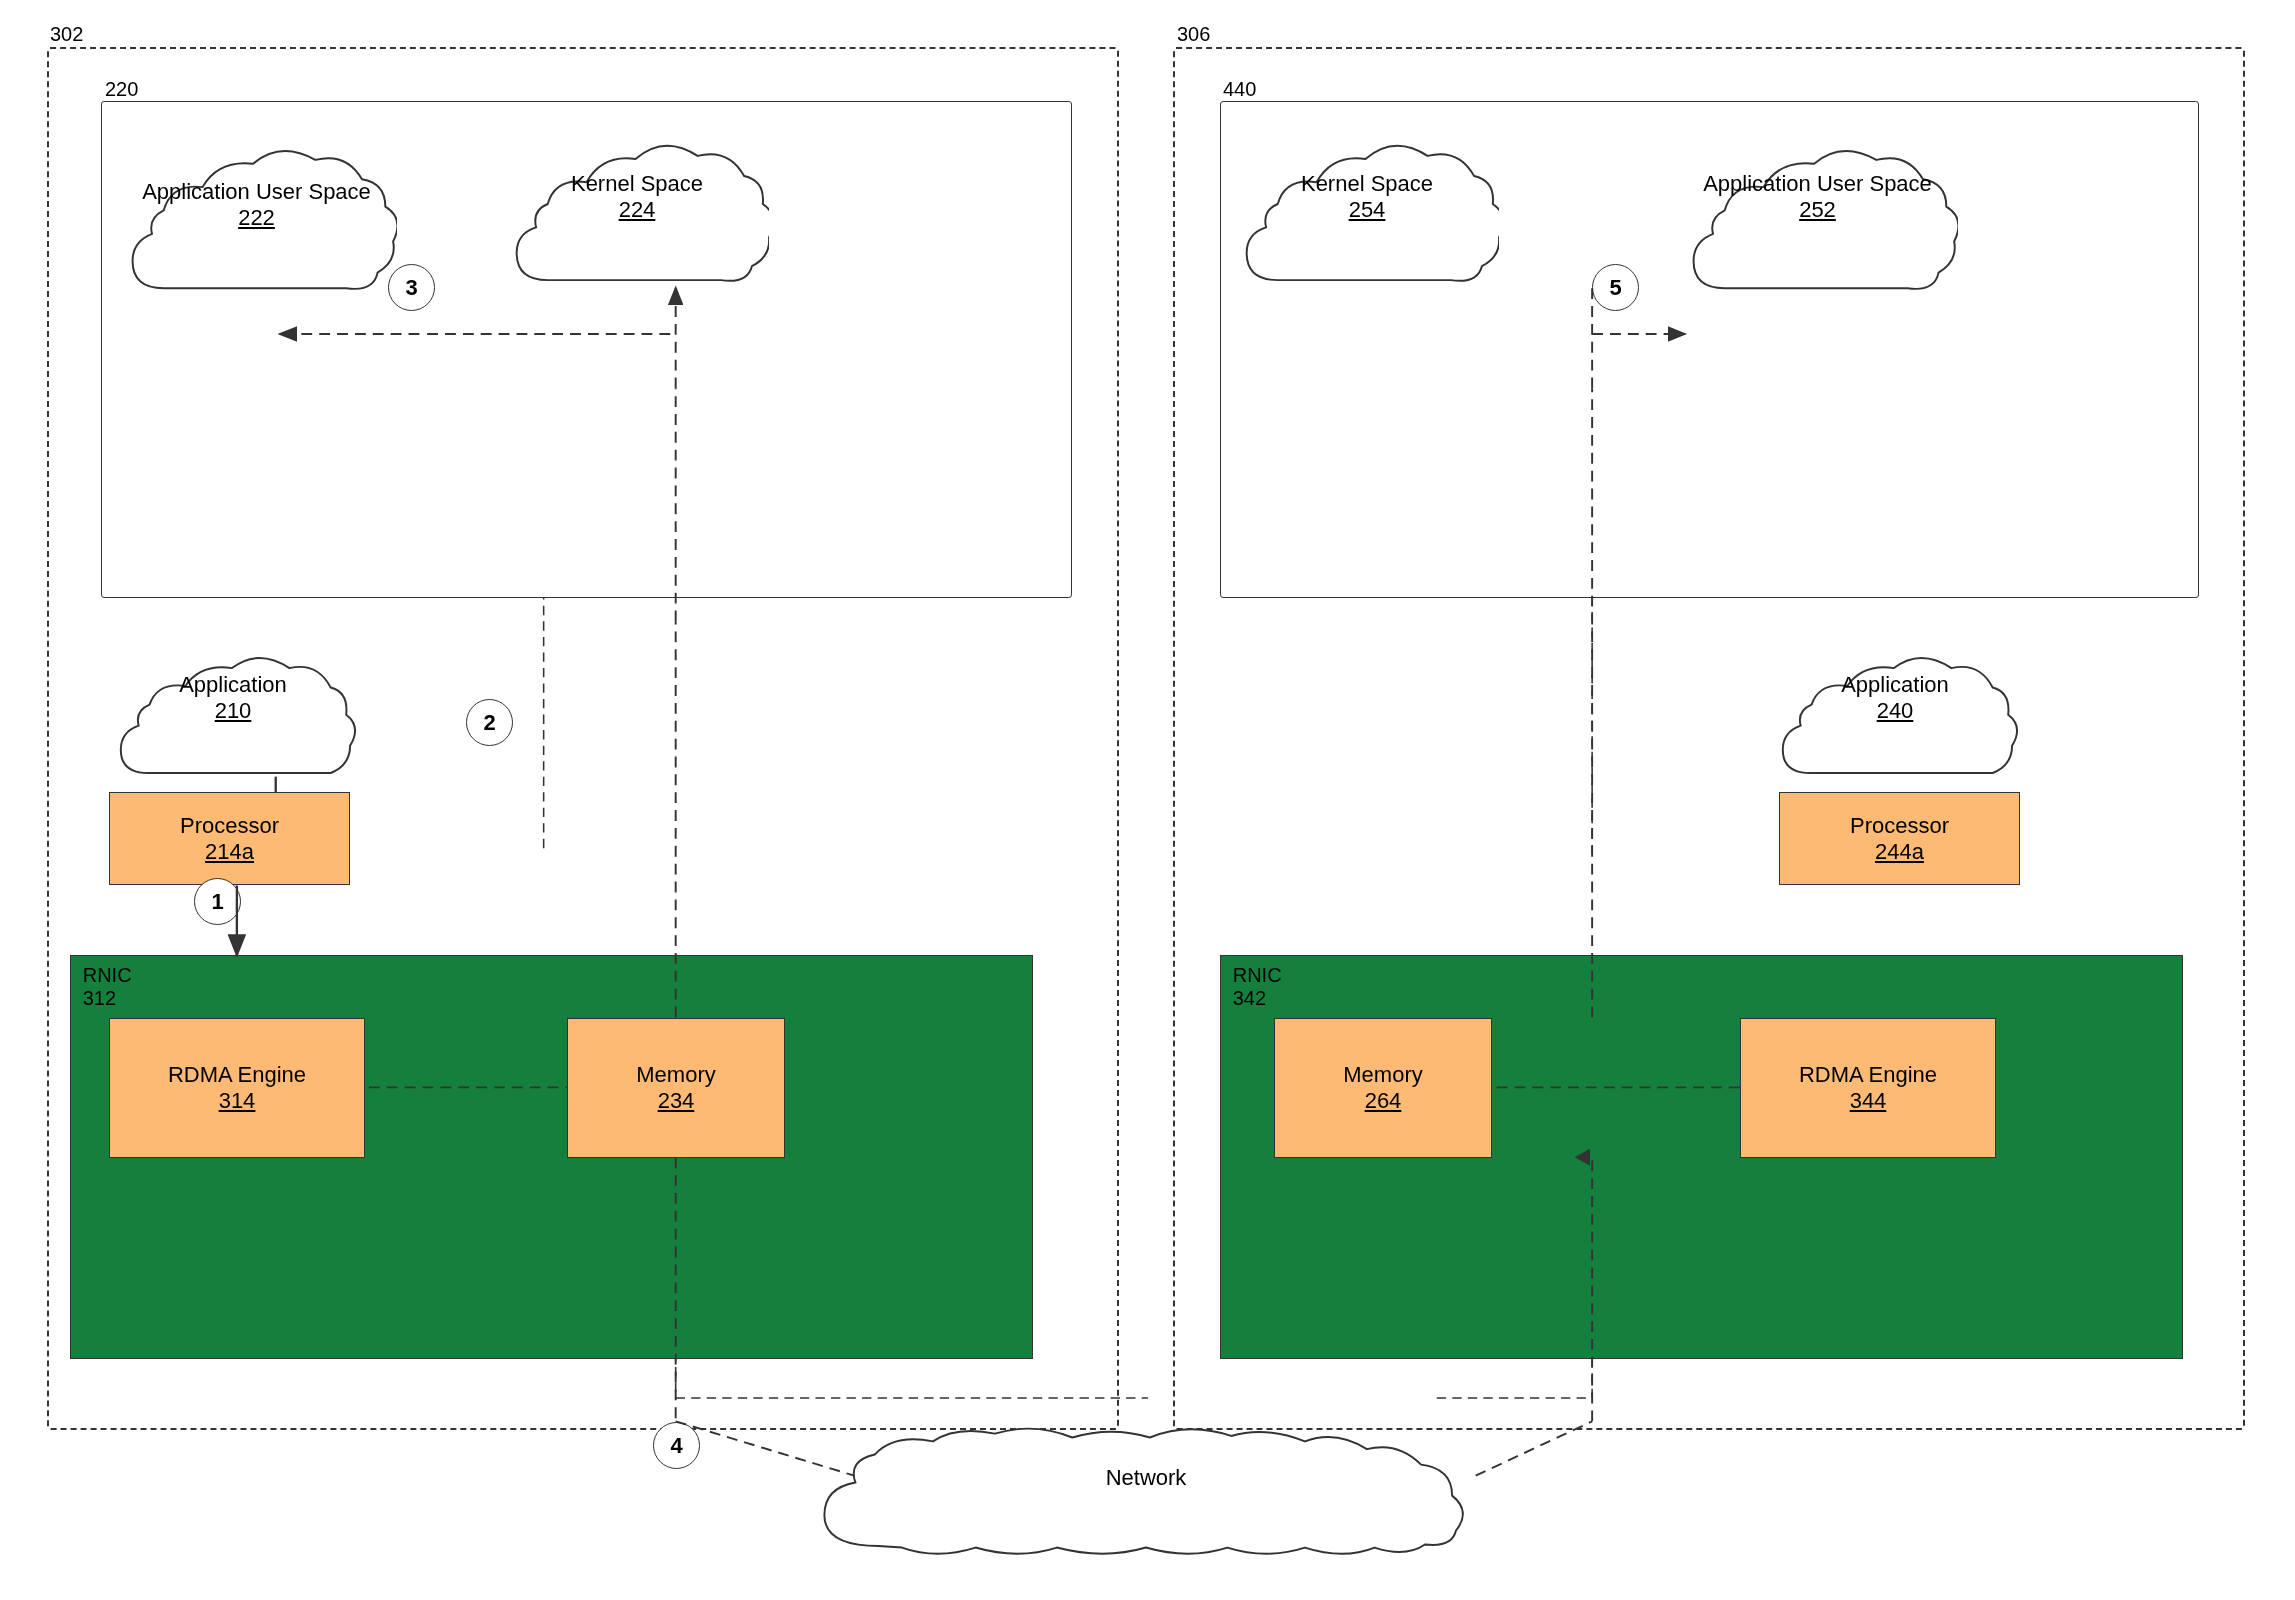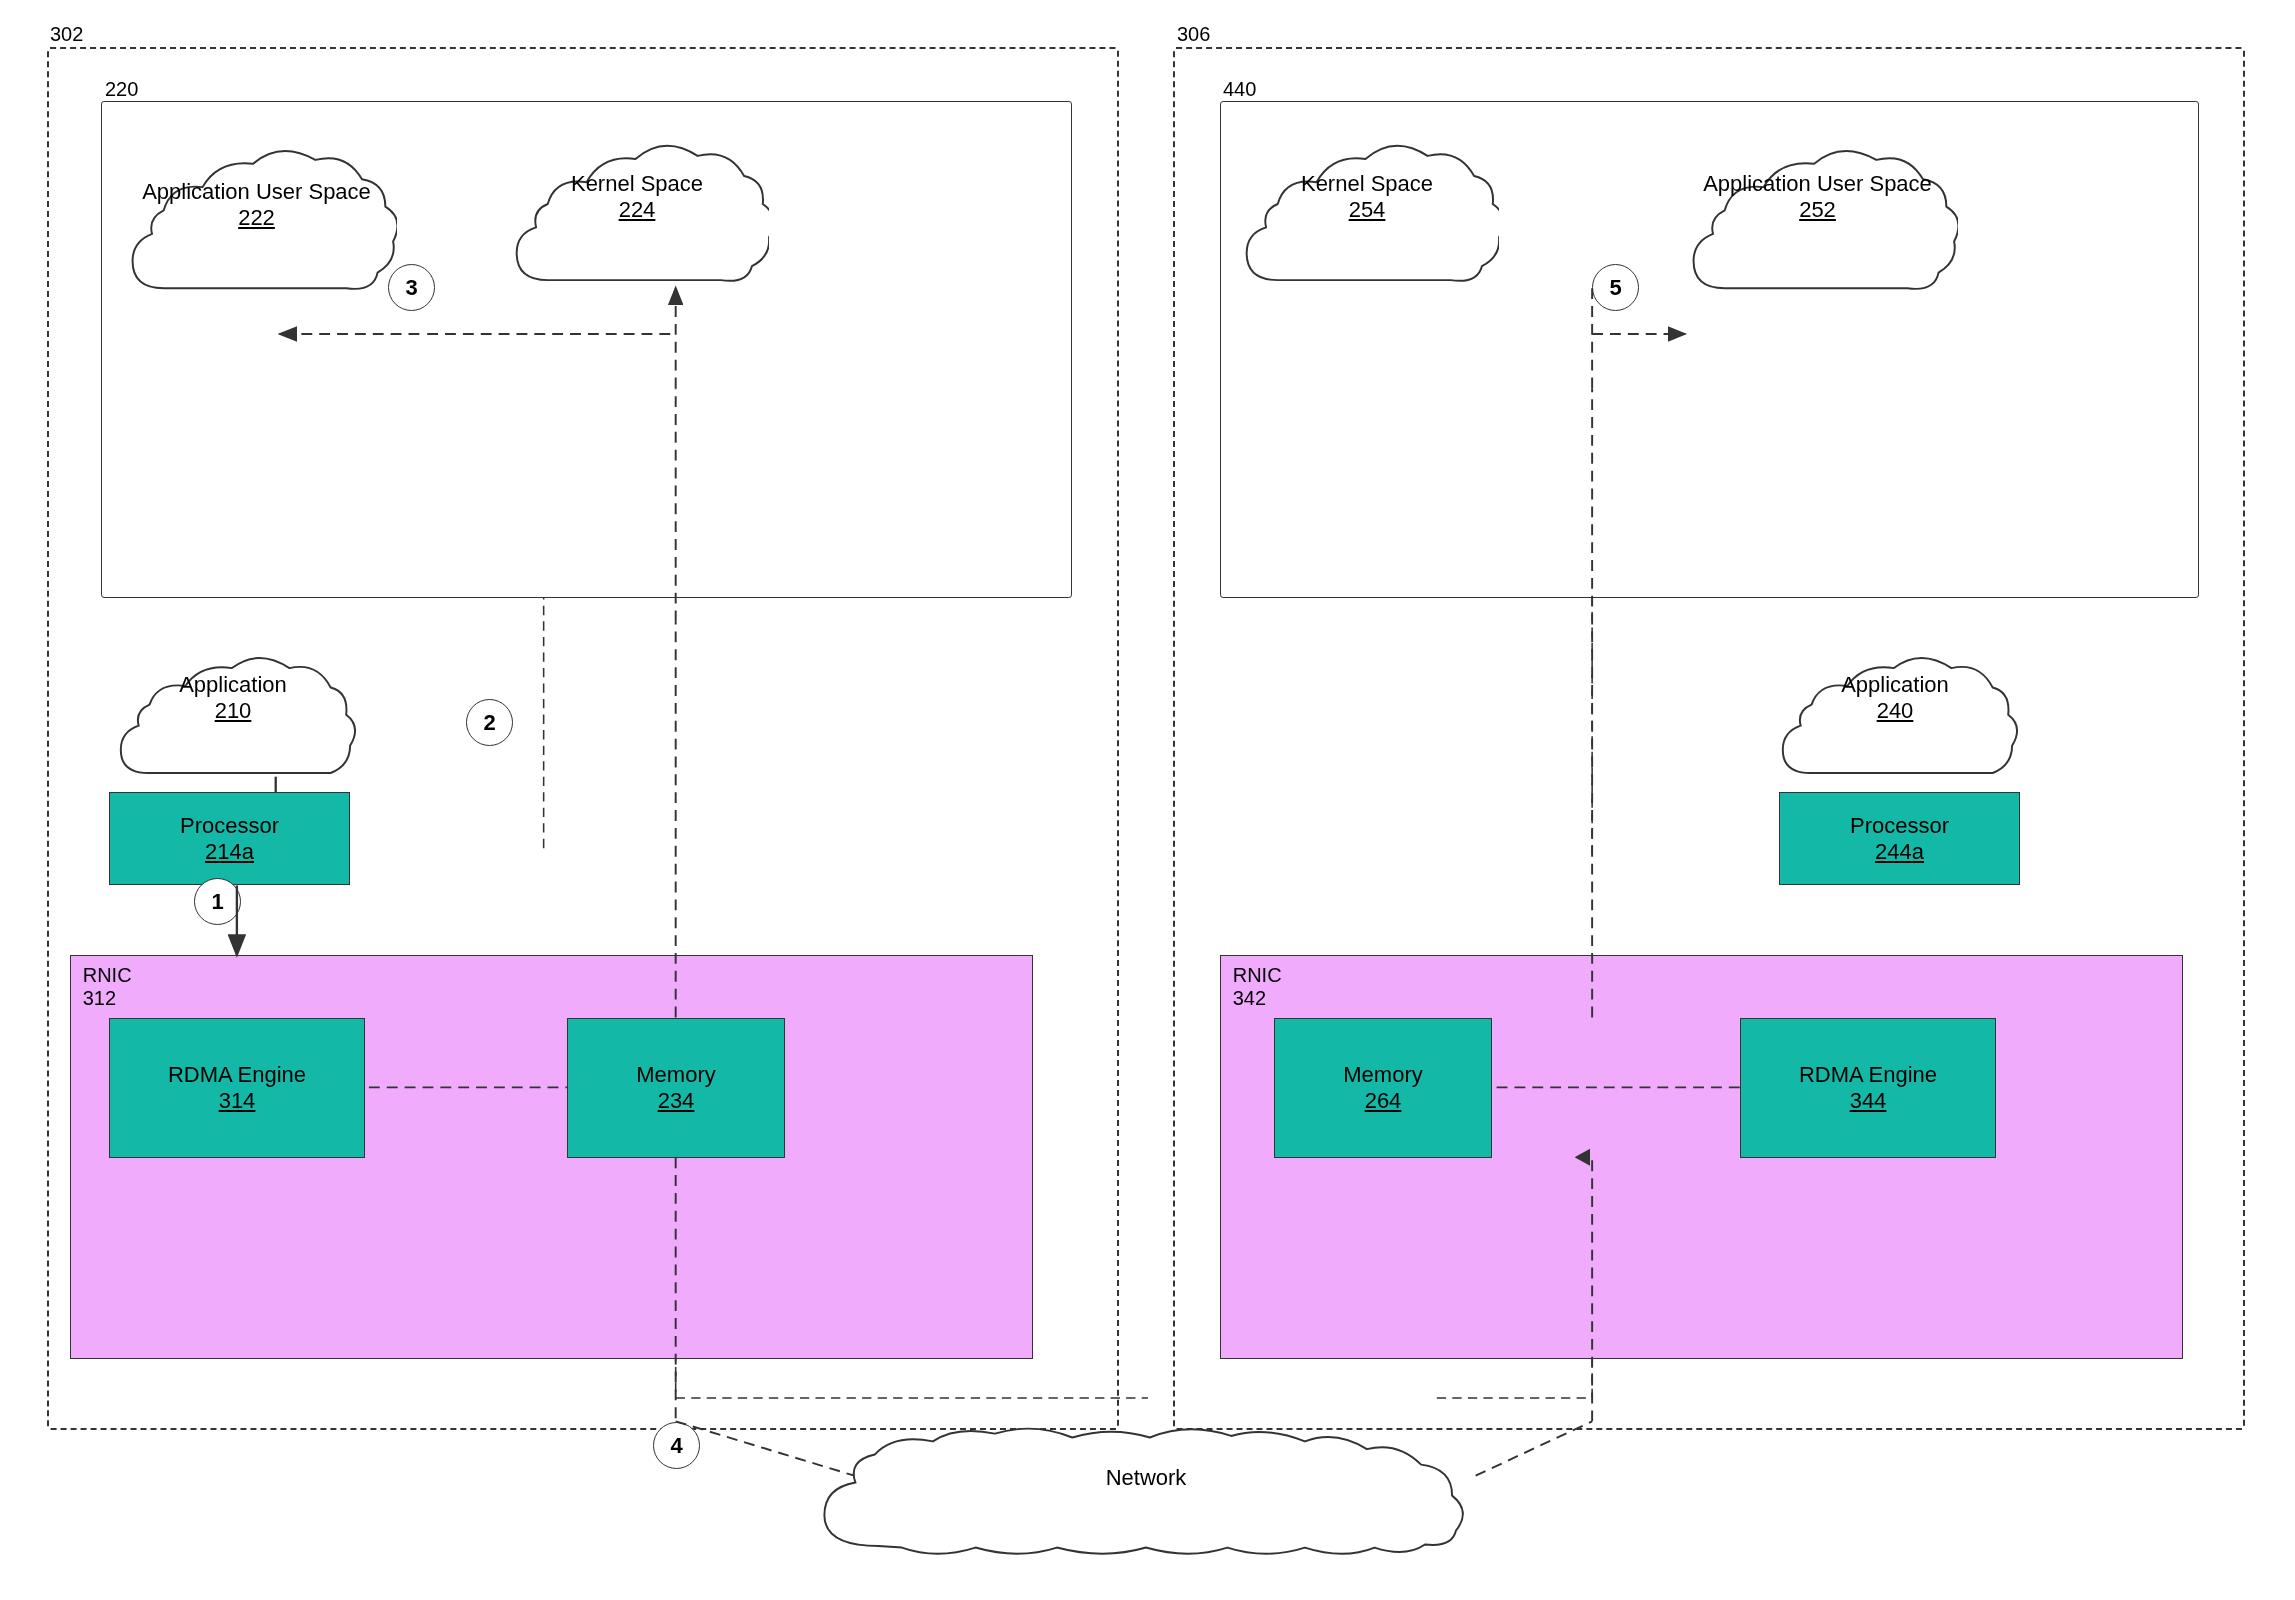--- a/index.html
+++ b/index.html
@@ -29,27 +29,27 @@
     .inner-solid-box {
       position: absolute;
       border: 1.6px solid #333;
       border-radius: 3.1px;
       background: #fff;
     }
 
     .rnic-box {
       position: absolute;
       border: 1.6px solid #333;
-      background: #f0abfc;
+      background: #15803d;
     }
 
     .component-box {
       position: absolute;
       border: 1.6px solid #333;
-      background: #14b8a6;
+      background: #fdba74;
       display: flex;
       flex-direction: column;
       align-items: center;
       justify-content: center;
       text-align: center;
     }
 
     .label-text {
       font-size: 22px;
       font-weight: normal;

